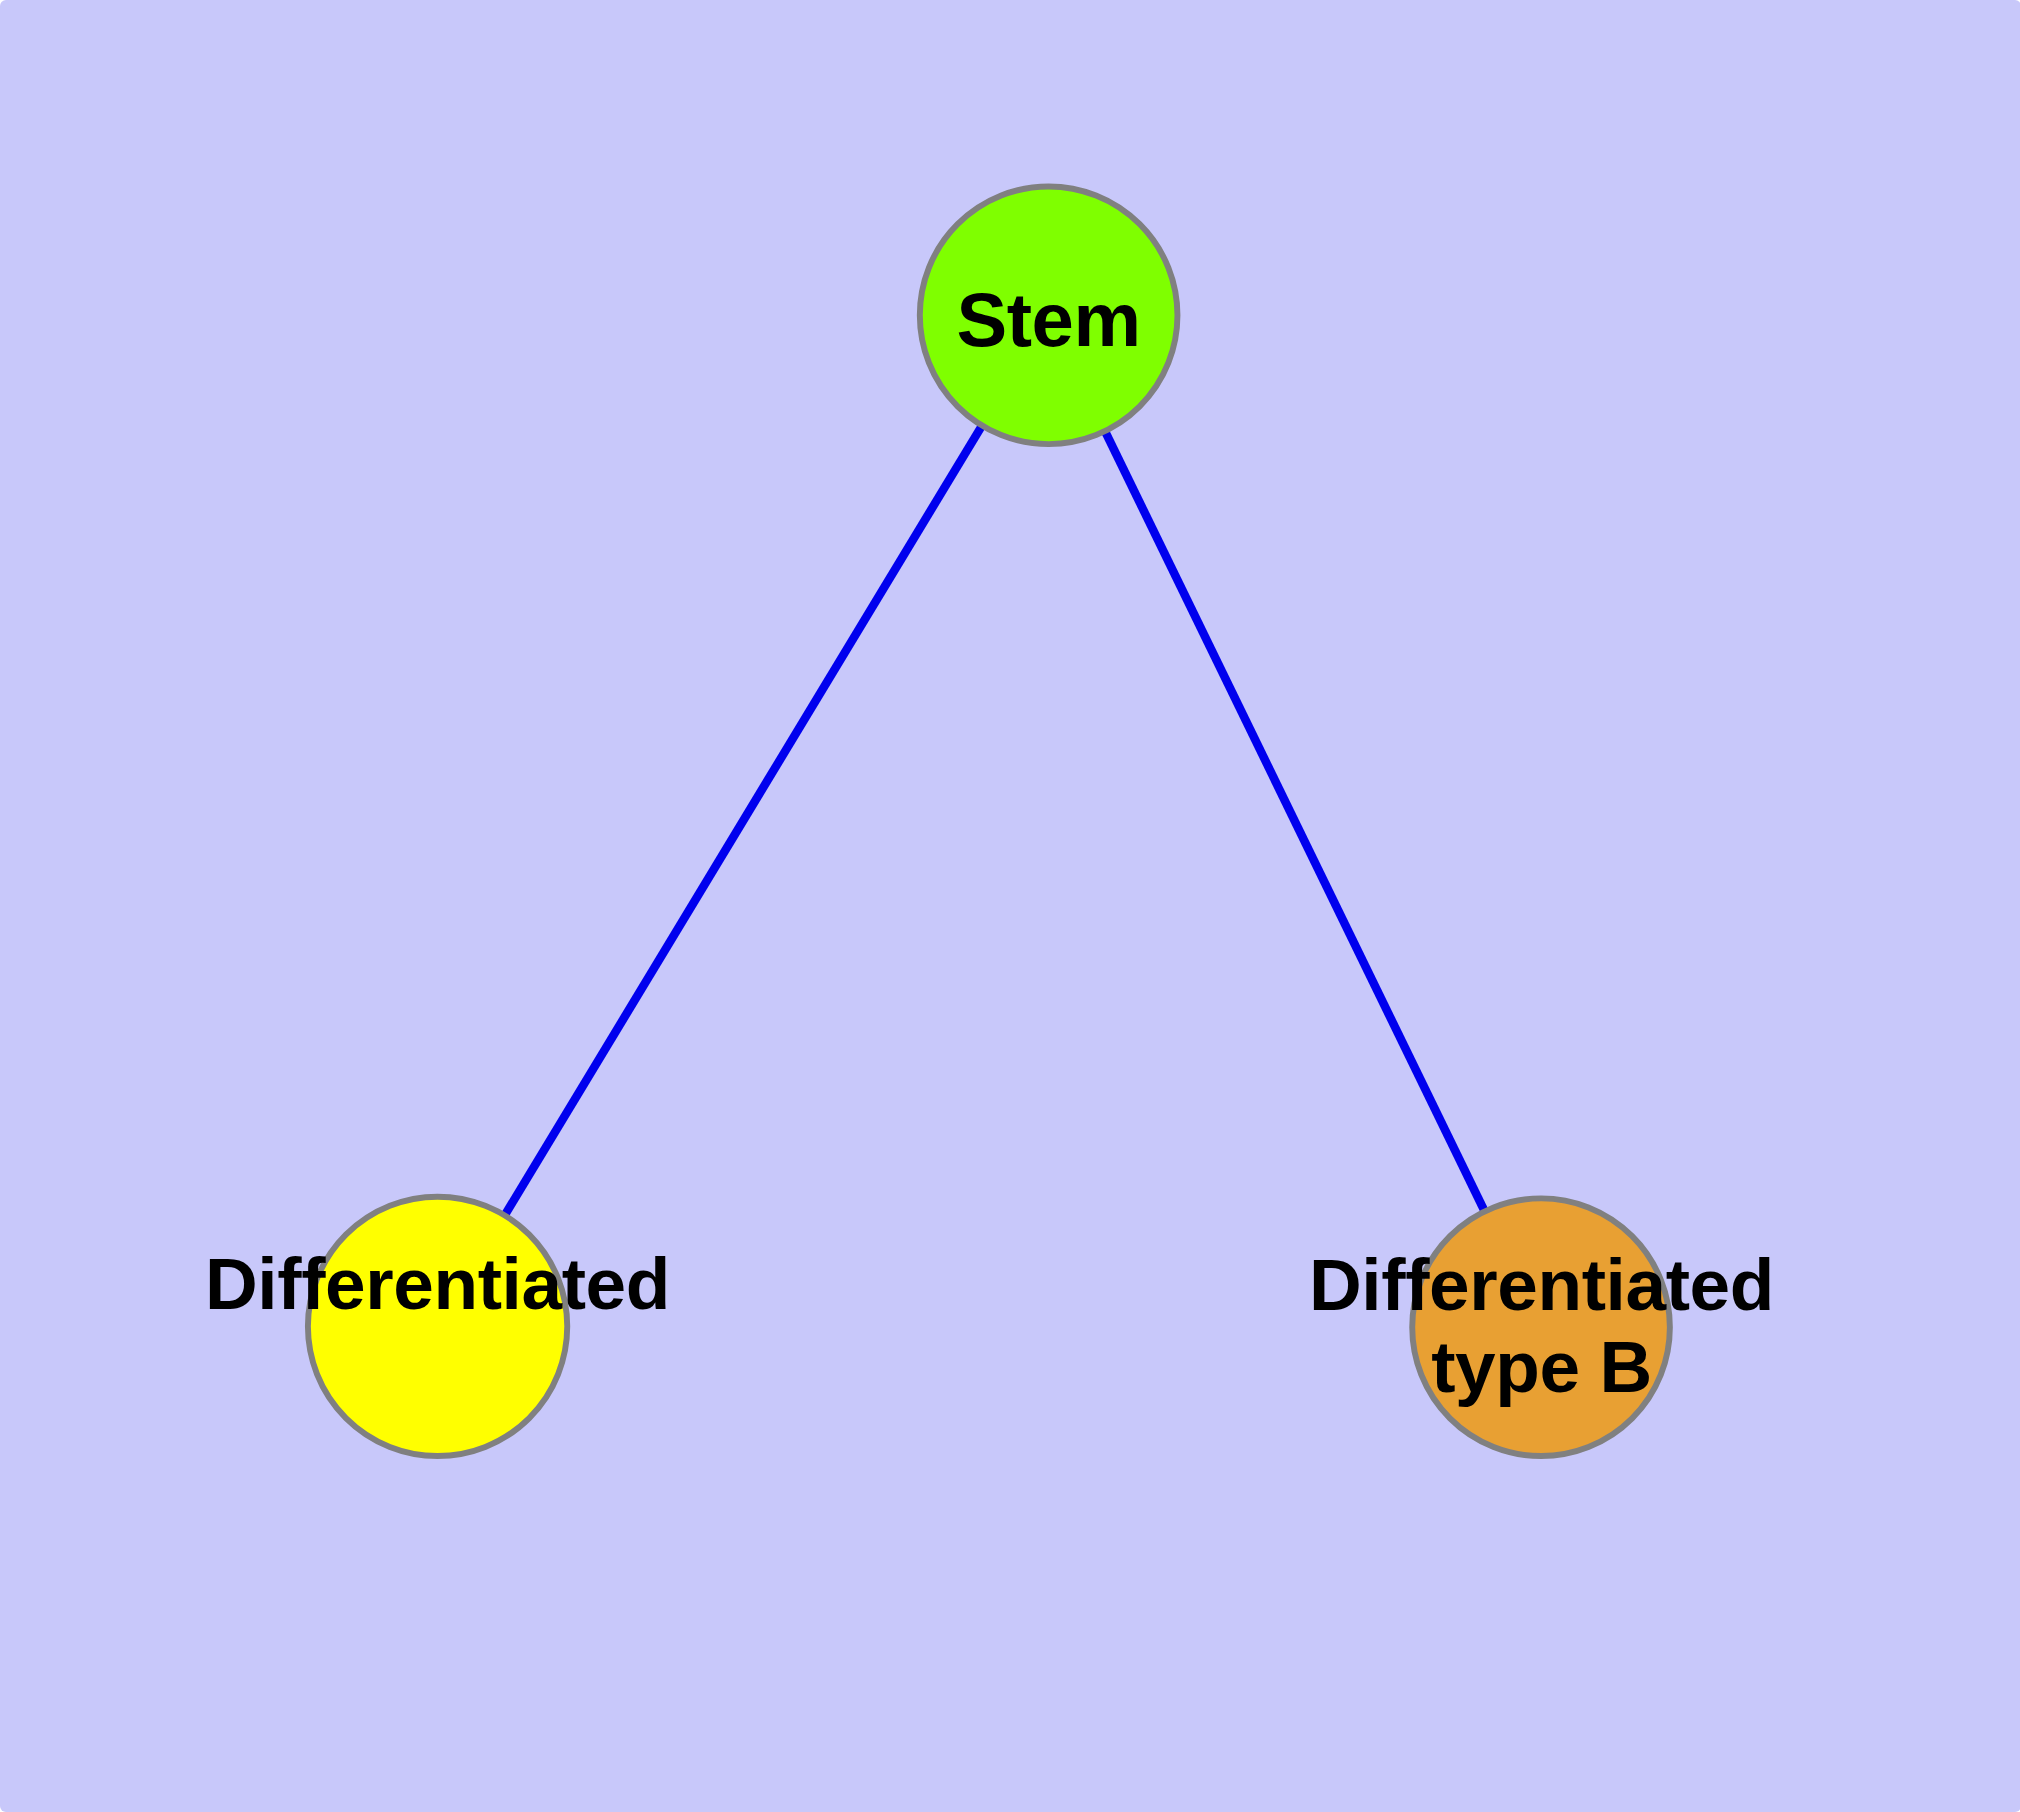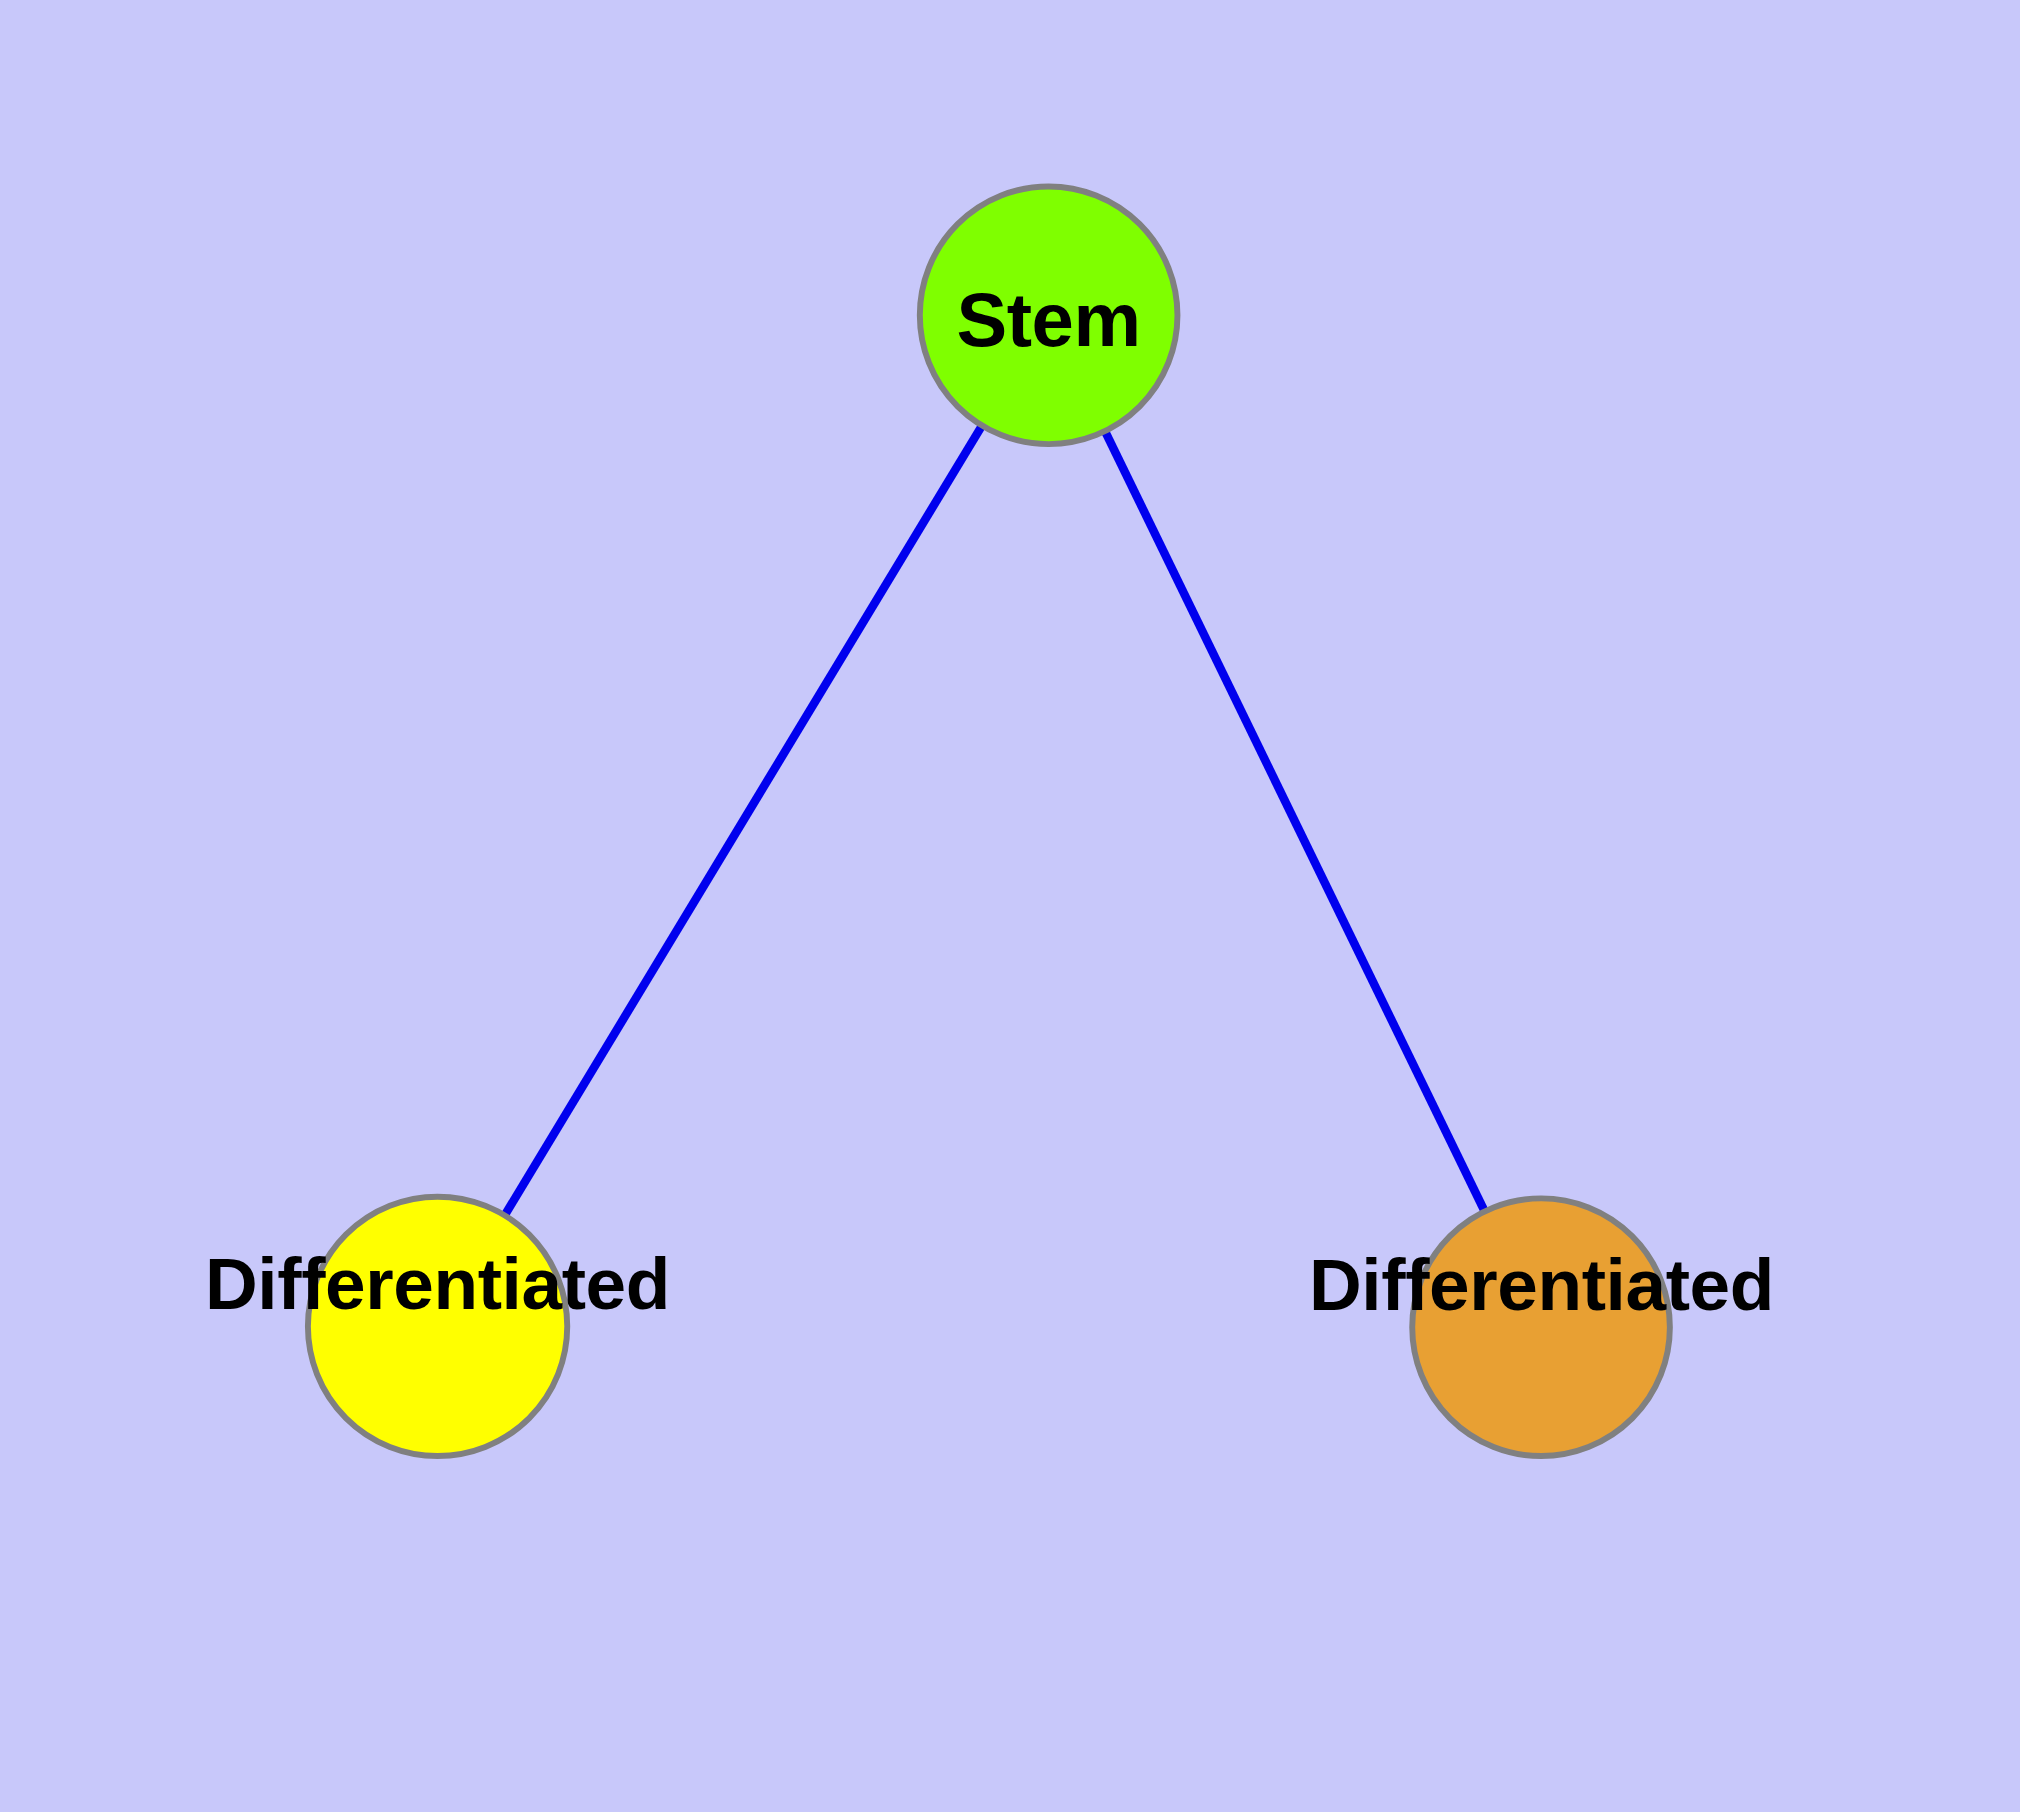--- a/index.html
+++ b/index.html
@@ -54,21 +54,21 @@
   #label-type-b {
     font-size: 73px;
     left: 1287px;
     top: 1244px;
     width: 509px;
   }
 </style>
 </head>
 <body>
 
-<div id="canvas" style="width: 2021px; height: 1812px;">
+<div id="canvas" style="width: 2021px; height: 1812px; border-radius: 6px;">
 
   <div id="bg-rect" style="width: 2021px; height: 1812px; background: rgb(200, 200, 250);"></div>
 
   <svg id="graph-svg" viewBox="0 0 2384 2138" xmlns="http://www.w3.org/2000/svg" style="width: 2021px; height: 1812px;">
 
     <g id="edges-layer">
       <line id="edge-stem-to-a" x1="1159.414588942674" y1="500.376415244646" x2="594.1026471310414" y2="1435.7677419870563" stroke-linecap="butt" stroke="#0000EE" stroke-width="10"></line>
       <line id="edge-stem-to-b" x1="1302.632201544007" y1="506.8792575620389" x2="1752.367798455993" y2="1431.120742437961" stroke-linecap="butt" stroke="#0000EE" stroke-width="10"></line>
     </g>
 
@@ -76,16 +76,16 @@
       <circle id="node-stem" cx="1237" cy="372" r="152" fill="#7FFF00" stroke="#808080" stroke-width="7"></circle>
       <circle id="node-diff-a" cx="516" cy="1565" r="153" fill="#FFFF00" stroke="#808080" stroke-width="7"></circle>
       <circle id="node-diff-b" cx="1818" cy="1566" r="152" fill="#E8A033" stroke="#808080" stroke-width="7"></circle>
     </g>
   </svg>
 
   <div class="node-label" id="label-stem" style="color: rgb(0, 0, 0);"><span>Stem</span></div>
 
   <div class="node-label" id="label-type-a" style="color: rgb(0, 0, 0);"><span>Differentiated</span><br></div>
 
-  <div class="node-label" id="label-type-b" style="color: rgb(0, 0, 0);"><span>Differentiated</span><br></div>
+  <div class="node-label" id="label-type-b" style="color: rgb(0, 0, 0);"><span>Differentiated</span><br><span>type B</span></div>
 
 </div>
 
 
 </body></html>

